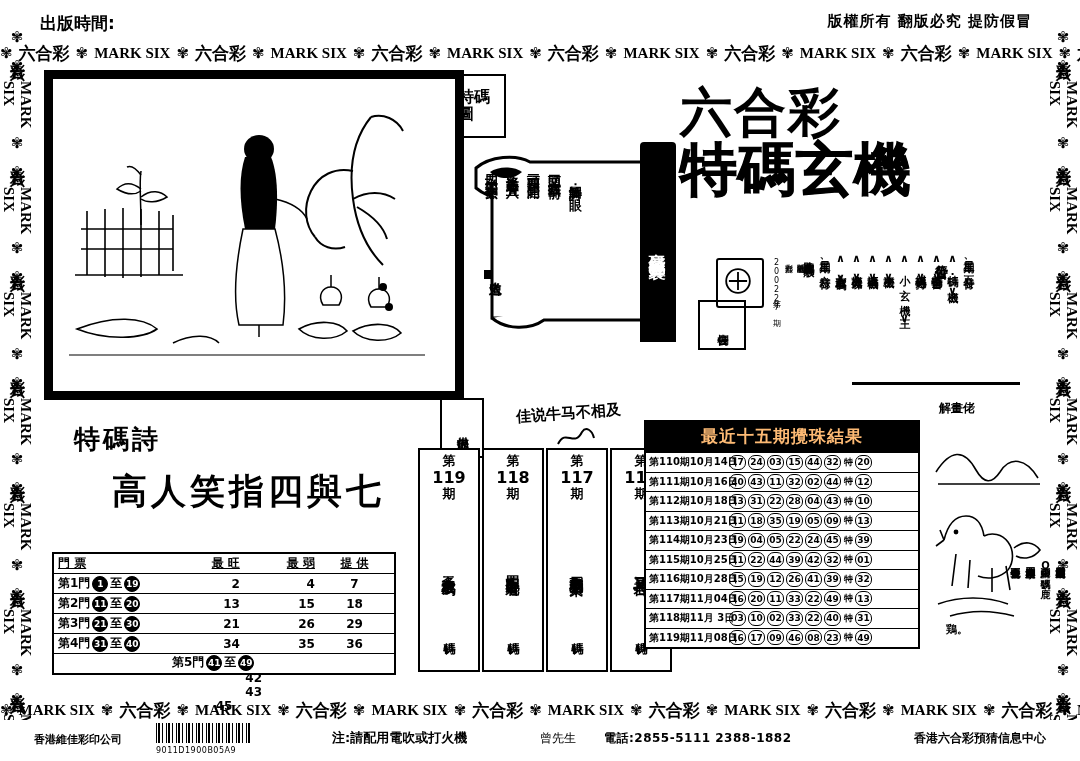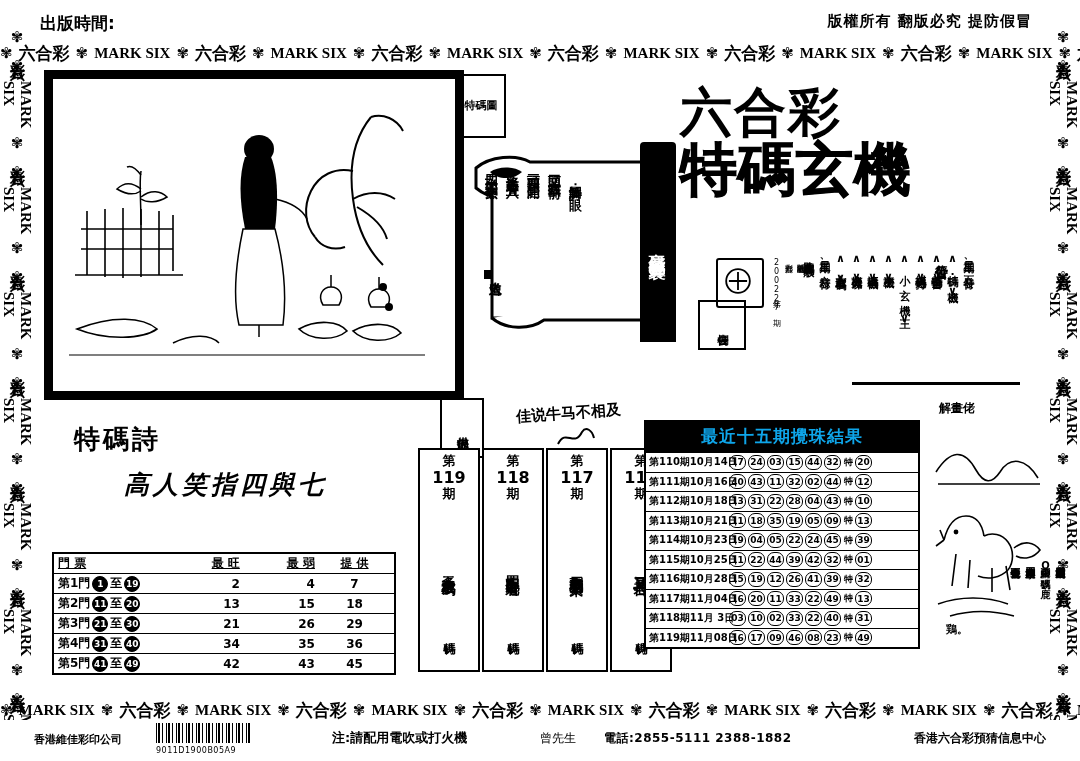--- a/index.html
+++ b/index.html
@@ -25,21 +25,21 @@
 
   
   .pubtime{position:absolute;left:40px;top:12px;font-size:17px;font-weight:bold;}
   .copyright{position:absolute;right:48px;top:12px;font-size:15px;font-weight:bold;letter-spacing:1px;}
 
   
   .picframe{position:absolute;left:44px;top:70px;width:402px;height:312px;border:9px solid #000;background:#fff;}
   .picinner{position:absolute;inset:0;overflow:hidden;}
 
   
-  .teimatu{position:absolute;left:456px;top:74px;width:46px;height:60px;border:2px solid #000;display:flex;flex-direction:column;align-items:center;justify-content:center;font-size:11px;font-weight:bold;line-height:1.05;}
+  .teimatu{position:absolute;left:456px;top:74px;width:46px;height:60px;border:2px solid #000;display:flex;flex-direction:column;align-items:center;justify-content:center;font-size:16px;font-weight:bold;line-height:1.05;}
   .scroll{position:absolute;left:470px;top:150px;width:200px;height:185px;}
   .scrolltxt{position:absolute;top:14px;left:12px;display:flex;flex-direction:row-reverse;gap:3px;font-size:13px;font-weight:bold;}
   .scrolltxt span{writing-mode:vertical-rl;text-orientation:upright;letter-spacing:2px;}
   .sign{position:absolute;right:16px;bottom:18px;writing-mode:vertical-rl;text-orientation:upright;font-size:13px;font-weight:bold;}
   .blackbar{position:absolute;left:640px;top:150px;width:36px;height:192px;background:#000;color:#fff;display:flex;align-items:center;justify-content:center;}
   .blackbar span{writing-mode:vertical-rl;text-orientation:upright;font-size:17px;font-weight:bold;letter-spacing:3px;}
   .ggl{position:absolute;left:698px;top:300px;width:44px;height:46px;border:2px solid #000;display:flex;align-items:center;justify-content:center;font-size:11px;font-weight:bold;line-height:1.1;text-align:center;}
 
   .bigtitle{position:absolute;left:680px;top:86px;width:340px;}
   .bigtitle .l1{font-size:52px;font-weight:bold;letter-spacing:2px;line-height:1;font-family:"DejaVu Sans",sans-serif;}
@@ -49,21 +49,21 @@
   .announce{position:absolute;left:932px;top:255px;display:flex;flex-direction:row-reverse;gap:2px;}
   .announce .ttl{font-size:13px;font-weight:bold;writing-mode:vertical-rl;text-orientation:upright;}
   .vlist{position:absolute;left:800px;top:252px;display:flex;flex-direction:row-reverse;gap:1px;}
   .vlist span{writing-mode:vertical-rl;text-orientation:upright;font-size:11px;font-weight:bold;letter-spacing:1px;}
   .tinycol{position:absolute;left:716px;top:258px;display:flex;flex-direction:row-reverse;gap:1px;}
   .tinycol span{writing-mode:vertical-rl;text-orientation:upright;font-size:8px;letter-spacing:0;}
   .seal{position:absolute;left:716px;top:258px;width:44px;height:46px;border:2px solid #000;border-radius:3px;}
 
   
   .poemtitle{position:absolute;left:74px;top:422px;font-size:26px;font-weight:bold;letter-spacing:3px;}
-  .poemline{position:absolute;left:124px;top:468px;font-size:25px;font-weight:bold;letter-spacing:4px;font-style:italic;}
+  .poemline{position:absolute;left:112px;top:468px;font-size:35px;font-weight:bold;letter-spacing:4px;}
   .poemnums{position:absolute;left:114px;top:508px;font-size:13px;font-weight:bold;letter-spacing:1px;}
   .poemnums .lbl{font-size:12px;}
 
   
   .hand{position:absolute;left:516px;top:404px;font-size:15px;font-weight:bold;transform:rotate(-4deg);}
   .hand2{position:absolute;left:556px;top:424px;font-size:13px;}
 
   
   .tigong{position:absolute;left:440px;top:398px;width:40px;height:56px;border:2px solid #000;display:flex;align-items:center;justify-content:center;}
   .tigong span{writing-mode:vertical-rl;text-orientation:upright;font-size:12px;font-weight:bold;line-height:1.15;}
@@ -72,34 +72,34 @@
   
   .cards{position:absolute;left:418px;top:448px;display:flex;gap:2px;}
   .card{width:58px;border:2px solid #000;background:#fff;display:flex;flex-direction:column;align-items:center;}
   .card .hd{font-size:13px;font-weight:bold;padding:4px 0 2px;text-align:center;line-height:1.15;}
   .card .num{font-size:16px;font-weight:bold;}
   .card .body{writing-mode:vertical-rl;text-orientation:upright;font-size:14px;font-weight:bold;height:120px;margin:4px 0;letter-spacing:1px;text-align:center;}
   .card .ft{font-size:12px;font-weight:bold;writing-mode:vertical-rl;text-orientation:upright;height:34px;margin-bottom:4px;letter-spacing:1px;}
 
   
   .resbox{position:absolute;left:644px;top:420px;width:272px;border:2px solid #000;background:#fff;}
-  .resbox .title{font-size:17px;font-weight:bold;text-align:center;padding:3px 0;letter-spacing:1px;border-bottom:2px solid #000;background:#000;color:#0ea5e9;}
+  .resbox .title{font-size:17px;font-weight:bold;text-align:center;padding:3px 0;letter-spacing:1px;border-bottom:2px solid #000;background:#000;color:#fdba74;}
   .rrow{display:flex;align-items:center;border-bottom:1px solid #000;height:18.5px;font-size:10px;font-weight:bold;}
   .rrow:last-child{border-bottom:none;}
   .rdate{width:80px;padding-left:3px;white-space:nowrap;font-size:10px;}
   .rballs{display:flex;gap:2px;flex:1;align-items:center;}
   .ball{width:15px;height:13px;border:1px solid #000;border-radius:7px;font-size:9px;display:flex;align-items:center;justify-content:center;}
   .spec{font-size:9px;font-weight:bold;margin-left:1px;}
   .specball{width:15px;height:13px;border:1px solid #000;border-radius:7px;font-size:9px;display:flex;align-items:center;justify-content:center;}
 
   
   .stats{position:absolute;left:52px;top:552px;width:340px;border:2px solid #000;background:#fff;}
   .stats .sttl{font-size:16px;font-weight:bold;text-align:center;padding:2px 0;border-bottom:2px solid #000;letter-spacing:1px;background:#000;color:#fff;}
   .strow{display:flex;border-bottom:1px solid #000;font-size:12px;font-weight:bold;height:19px;align-items:center;}
-  .strow:last-child{border-bottom:none;}
+  .strow:last-child{border-bottom:none;flex-direction:column;}
   .stc0{width:108px;padding-left:4px;display:flex;align-items:center;gap:2px;}
   .stc{width:76px;text-align:right;}
   .stc-l{width:80px;text-align:center;}
   .hdrow{font-size:12px;text-decoration:underline;}
   .bball{display:inline-flex;width:14px;height:14px;border:1px solid #000;border-radius:8px;align-items:center;justify-content:center;font-size:9px;}
   .bball.solid{background:#000;color:#fff;}
 
   
   .foxbox{position:absolute;left:930px;top:420px;width:118px;height:220px;}
   .jiehua{position:absolute;left:934px;top:400px;width:46px;height:20px;font-size:12px;font-weight:bold;text-align:center;}

